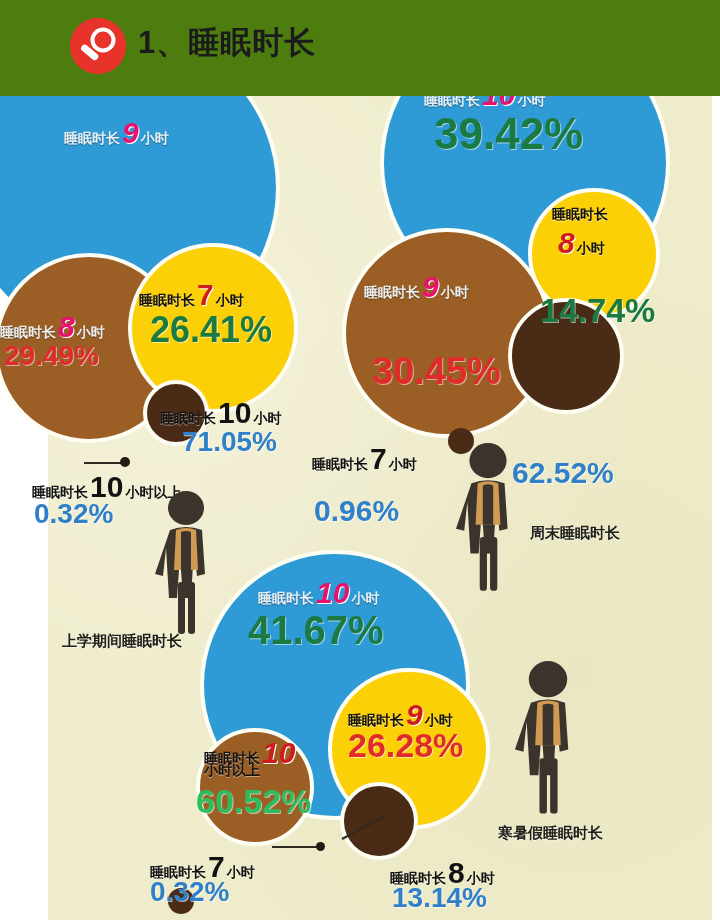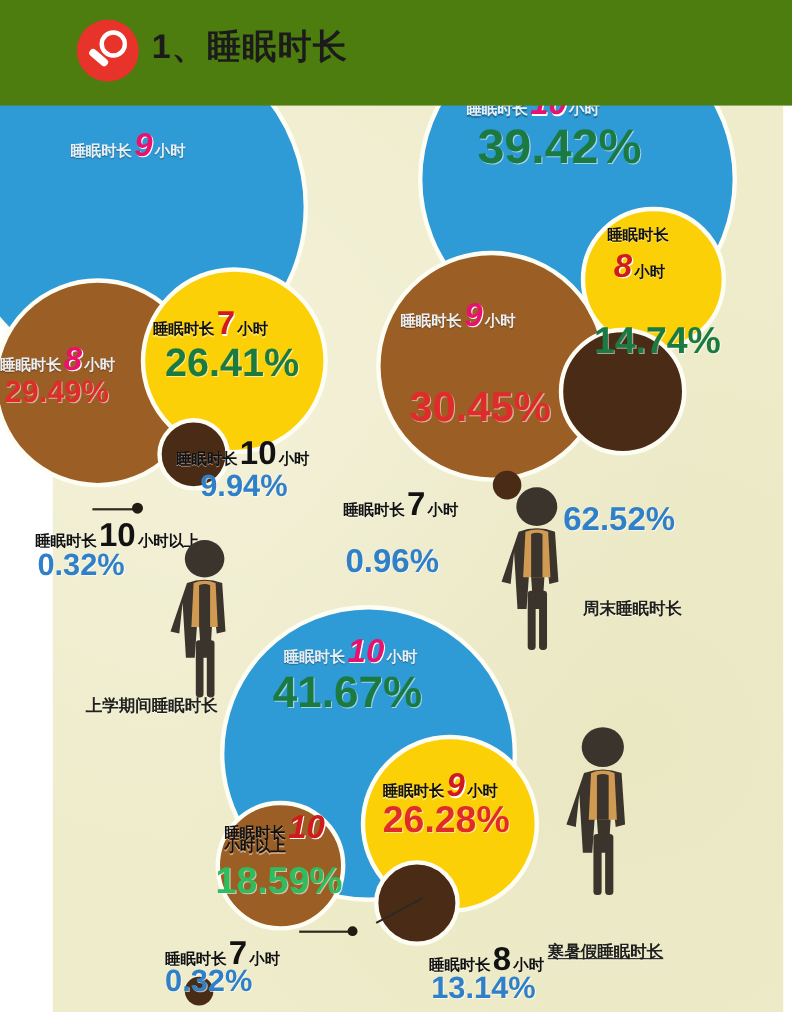--- a/index.html
+++ b/index.html
@@ -110,39 +110,39 @@
   <div class="pct pct-red" style="left:4px;top:342px;font-size:28px;">29.49%</div>
 
   <div class="lbl" style="left:139px;top:280px;">
     <span class="cn dark">睡眠时长</span><span class="num num-red plain">7</span><span class="cn dark">小时</span>
   </div>
   <div class="pct pct-green" style="left:150px;top:312px;font-size:36px;">26.41%</div>
 
   <div class="lbl" style="left:160px;top:398px;">
     <span class="cn dark">睡眠时长</span><span class="num num-black plain" style="font-size:30px;">10</span><span class="cn dark">小时</span>
   </div>
-  <div class="pct pct-blue" style="left:182px;top:428px;font-size:28px;">9.94%</div>
+  <div class="pct pct-blue" style="left:182px;top:428px;font-size:28px;">71.05%</div>
 
   <div class="leader" style="left:84px;top:462px;width:42px;"></div>
   <div class="dot" style="left:120px;top:457px;width:10px;height:10px;"></div>
   <div class="lbl" style="left:32px;top:472px;">
     <span class="cn dark">睡眠时长</span><span class="num num-black plain" style="font-size:30px;">10</span><span class="cn dark">小时以上</span>
   </div>
   <div class="pct pct-blue" style="left:34px;top:500px;font-size:28px;">0.32%</div>
 
   <svg class="person" style="left:150px;top:490px;" width="72" height="150" viewBox="0 0 72 150">
     <ellipse cx="36" cy="18" rx="18" ry="17" fill="#3b342c"></ellipse>
     <path d="M20 40 q16 -6 32 0 l3 44 -8 2 -3 -28 -3 50 -8 0 -3 -42 -3 42 -8 0 -3 -50 -3 28 -8 -2 z" fill="#3b342c"></path>
     <path d="M26 40 q10 -4 20 0 l2 40 -24 0 z" fill="#d09a52"></path>
     <path d="M31 42 q5 -2 10 0 l0 38 -10 0 z" fill="#3b342c"></path>
     <rect x="28" y="92" width="7" height="52" rx="3" fill="#3b342c"></rect>
     <rect x="38" y="92" width="7" height="52" rx="3" fill="#3b342c"></rect>
   </svg>
 
-  <div class="grp-label" style="left:78px;top:632px;">上学期间睡眠时长</div>
+  <div class="grp-label" style="left:62px;top:632px;">上学期间睡眠时长</div>
 
   <div class="bub bub-blue ring" style="left:380px;top:18px;width:290px;height:290px;"></div>
 
   <div class="bub bub-brown ring" style="left:342px;top:228px;width:210px;height:210px;"></div>
 
   <div class="bub bub-yellow ring" style="left:528px;top:188px;width:132px;height:132px;"></div>
 
   <div class="bub bub-dark ring" style="left:508px;top:298px;width:116px;height:116px;"></div>
 
   <div class="bub bub-dark" style="left:448px;top:428px;width:26px;height:26px;"></div>
@@ -174,21 +174,21 @@
 
   <svg class="person" style="left:448px;top:442px;" width="80" height="155" viewBox="0 0 72 150">
     <ellipse cx="36" cy="18" rx="18" ry="17" fill="#3b342c"></ellipse>
     <path d="M20 40 q16 -6 32 0 l3 44 -8 2 -3 -28 -3 50 -8 0 -3 -42 -3 42 -8 0 -3 -50 -3 28 -8 -2 z" fill="#3b342c"></path>
     <path d="M26 40 q10 -4 20 0 l2 40 -24 0 z" fill="#d09a52"></path>
     <path d="M31 42 q5 -2 10 0 l0 38 -10 0 z" fill="#3b342c"></path>
     <rect x="28" y="92" width="7" height="52" rx="3" fill="#3b342c"></rect>
     <rect x="38" y="92" width="7" height="52" rx="3" fill="#3b342c"></rect>
   </svg>
 
-  <div class="grp-label" style="left:530px;top:544px;">周末睡眠时长</div>
+  <div class="grp-label" style="left:530px;top:524px;">周末睡眠时长</div>
 
   <div class="bub bub-blue ring" style="left:200px;top:550px;width:270px;height:270px;"></div>
 
   <div class="bub bub-yellow ring" style="left:328px;top:668px;width:162px;height:162px;"></div>
 
   <div class="bub bub-brown ring" style="left:196px;top:728px;width:118px;height:118px;"></div>
 
   <div class="bub bub-dark ring" style="left:340px;top:782px;width:78px;height:78px;"></div>
 
   <div class="lbl" style="left:258px;top:578px;">
@@ -200,21 +200,21 @@
     <span class="cn dark">睡眠时长</span><span class="num num-red">9</span><span class="cn dark">小时</span>
   </div>
   <div class="pct pct-red" style="left:348px;top:728px;font-size:34px;">26.28%</div>
 
   <div class="lbl" style="left:204px;top:738px;">
     <span class="cn dark">睡眠时长</span><span class="num num-red">10</span>
   </div>
   <div class="lbl" style="left:204px;top:762px;">
     <span class="cn dark">小时以上</span>
   </div>
-  <div class="pct pct-lgreen" style="left:196px;top:784px;font-size:34px;">18.59%</div>
+  <div class="pct pct-lgreen" style="left:196px;top:784px;font-size:34px;">60.52%</div>
 
   <div class="leader" style="left:342px;top:838px;width:48px;transform:rotate(-28deg);transform-origin:left center;"></div>
   <div class="lbl" style="left:390px;top:858px;">
     <span class="cn dark">睡眠时长</span><span class="num num-black plain" style="font-size:30px;">8</span><span class="cn dark">小时</span>
   </div>
   <div class="pct pct-blue" style="left:392px;top:884px;font-size:28px;">13.14%</div>
 
   <div class="leader" style="left:272px;top:846px;width:48px;"></div>
   <div class="dot" style="left:316px;top:842px;width:9px;height:9px;"></div>
   <div class="lbl" style="left:150px;top:852px;">
@@ -224,21 +224,21 @@
 
   <svg class="person" style="left:508px;top:660px;" width="80" height="160" viewBox="0 0 72 150">
     <ellipse cx="36" cy="18" rx="18" ry="17" fill="#3b342c"></ellipse>
     <path d="M20 40 q16 -6 32 0 l3 44 -8 2 -3 -28 -3 50 -8 0 -3 -42 -3 42 -8 0 -3 -50 -3 28 -8 -2 z" fill="#3b342c"></path>
     <path d="M26 40 q10 -4 20 0 l2 40 -24 0 z" fill="#d09a52"></path>
     <path d="M31 42 q5 -2 10 0 l0 38 -10 0 z" fill="#3b342c"></path>
     <rect x="28" y="92" width="7" height="52" rx="3" fill="#3b342c"></rect>
     <rect x="38" y="92" width="7" height="52" rx="3" fill="#3b342c"></rect>
   </svg>
 
-  <div class="grp-label" style="left:498px;top:856px;text-decoration:underline;">寒暑假睡眠时长</div>
+  <div class="grp-label" style="left:498px;top:824px;">寒暑假睡眠时长</div>
 
   <div class="header">
     <div class="hdr-icon">
       <svg width="56" height="56" viewBox="0 0 56 56">
         <circle cx="28" cy="28" r="28" fill="#e8332a"></circle>
         <circle cx="33" cy="22" r="10.5" fill="none" stroke="#ffffff" stroke-width="4"></circle>
         <rect x="10" y="31" width="20" height="7" rx="3.2" fill="#ffffff" transform="rotate(40 20 34)"></rect>
       </svg>
     </div>
     <div class="hdr-title">1、睡眠时长</div>

